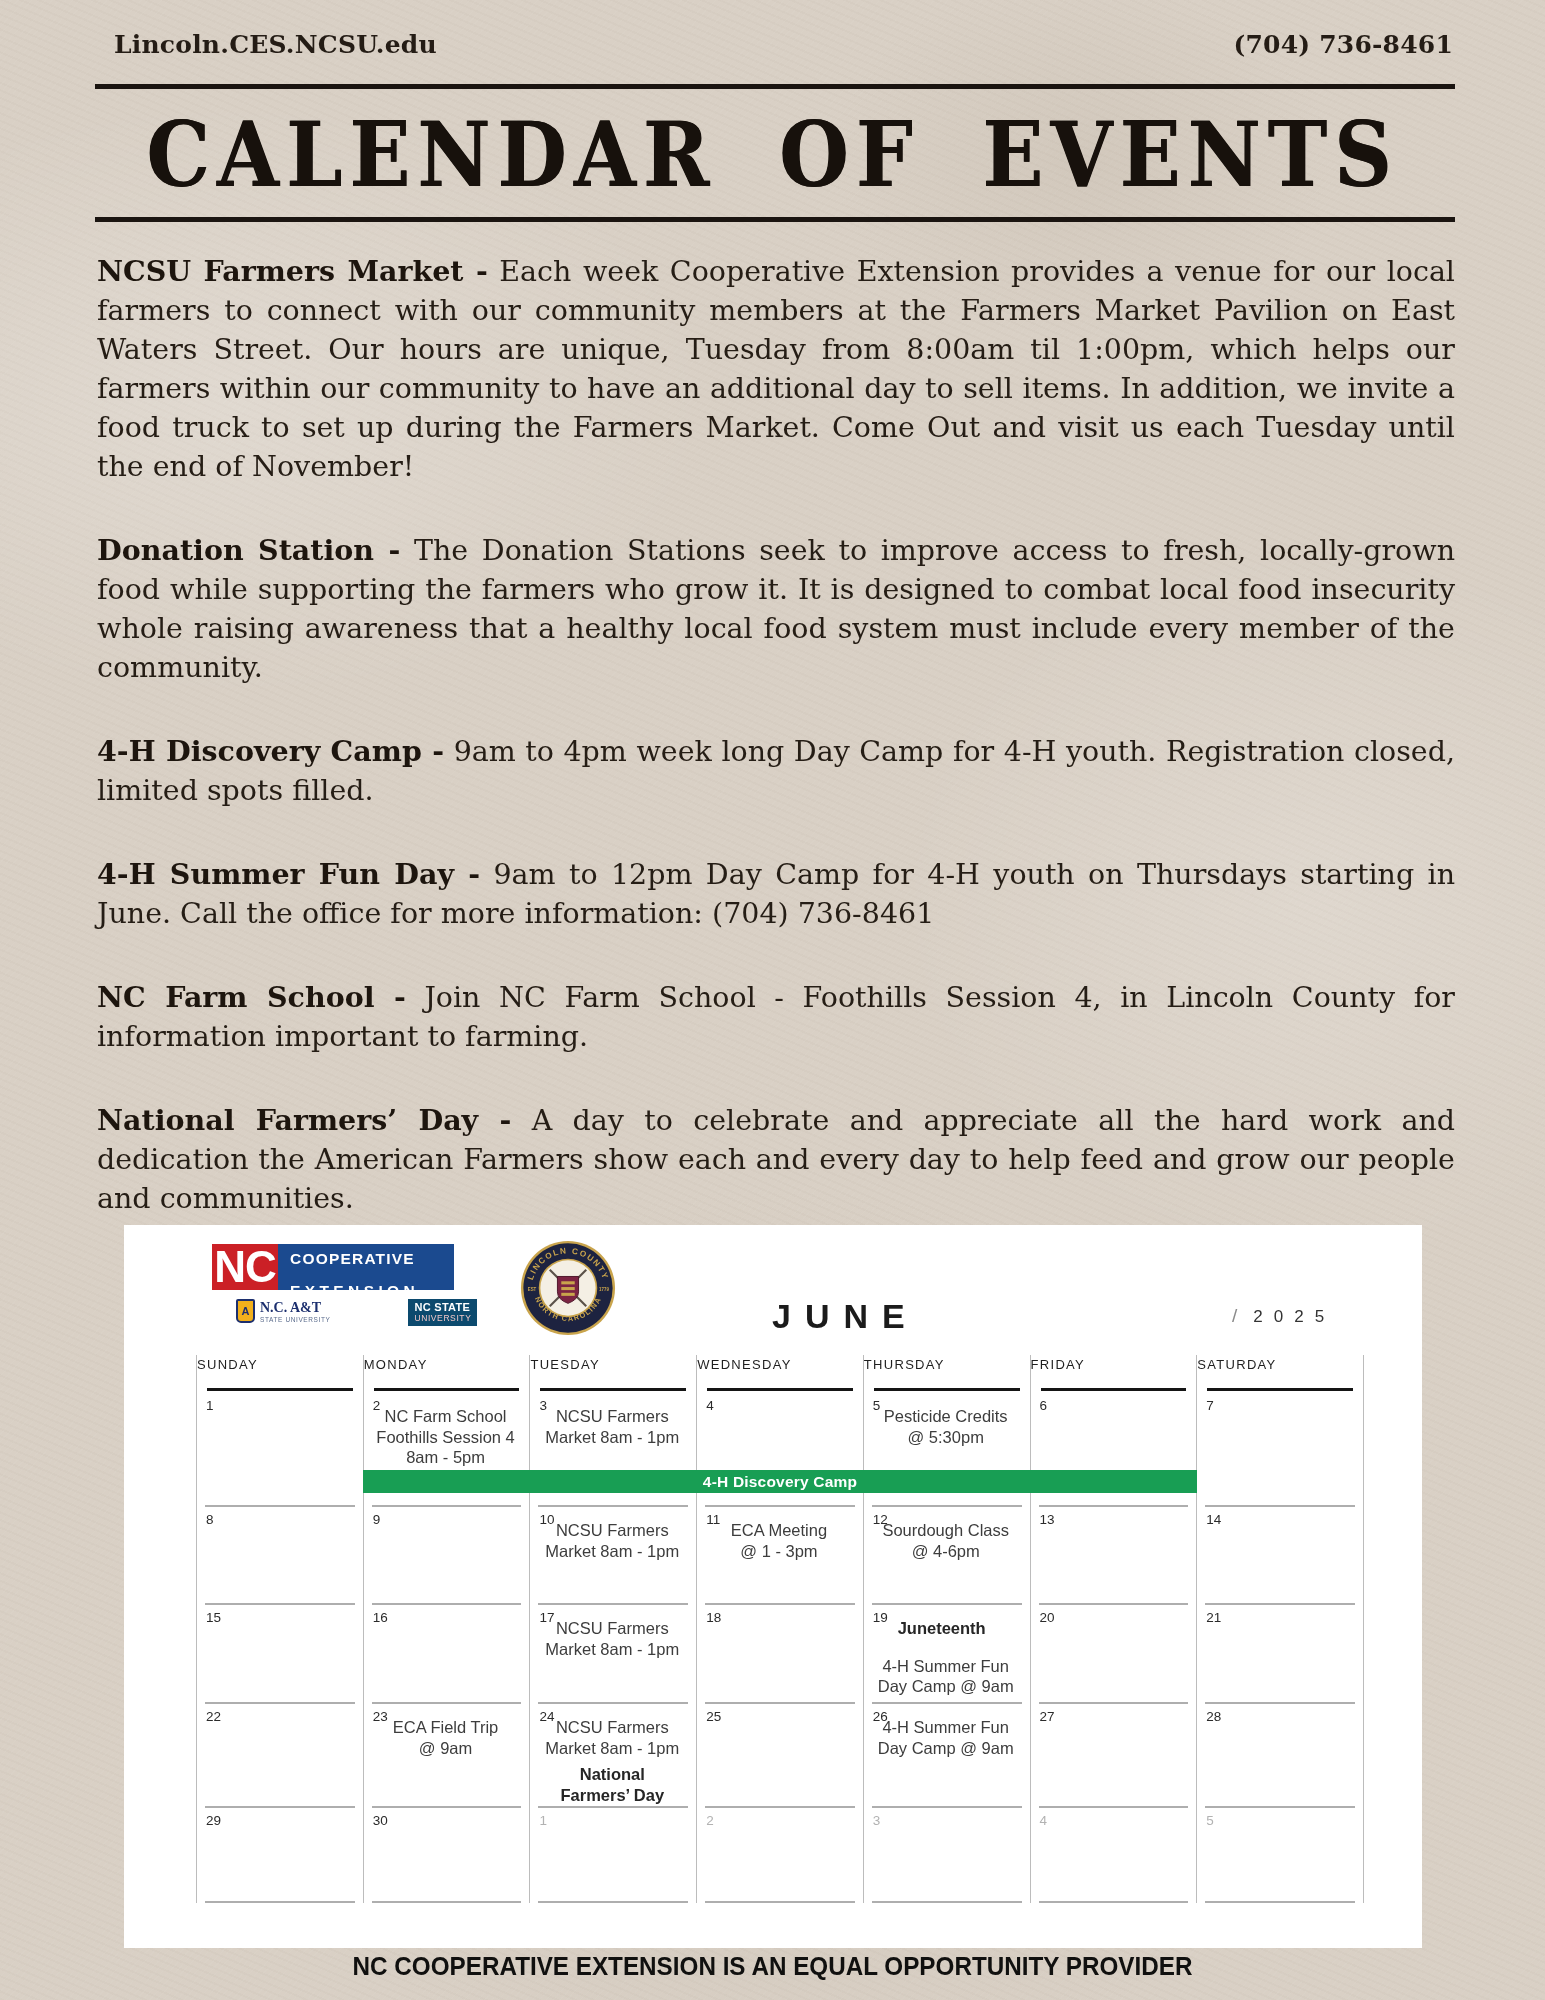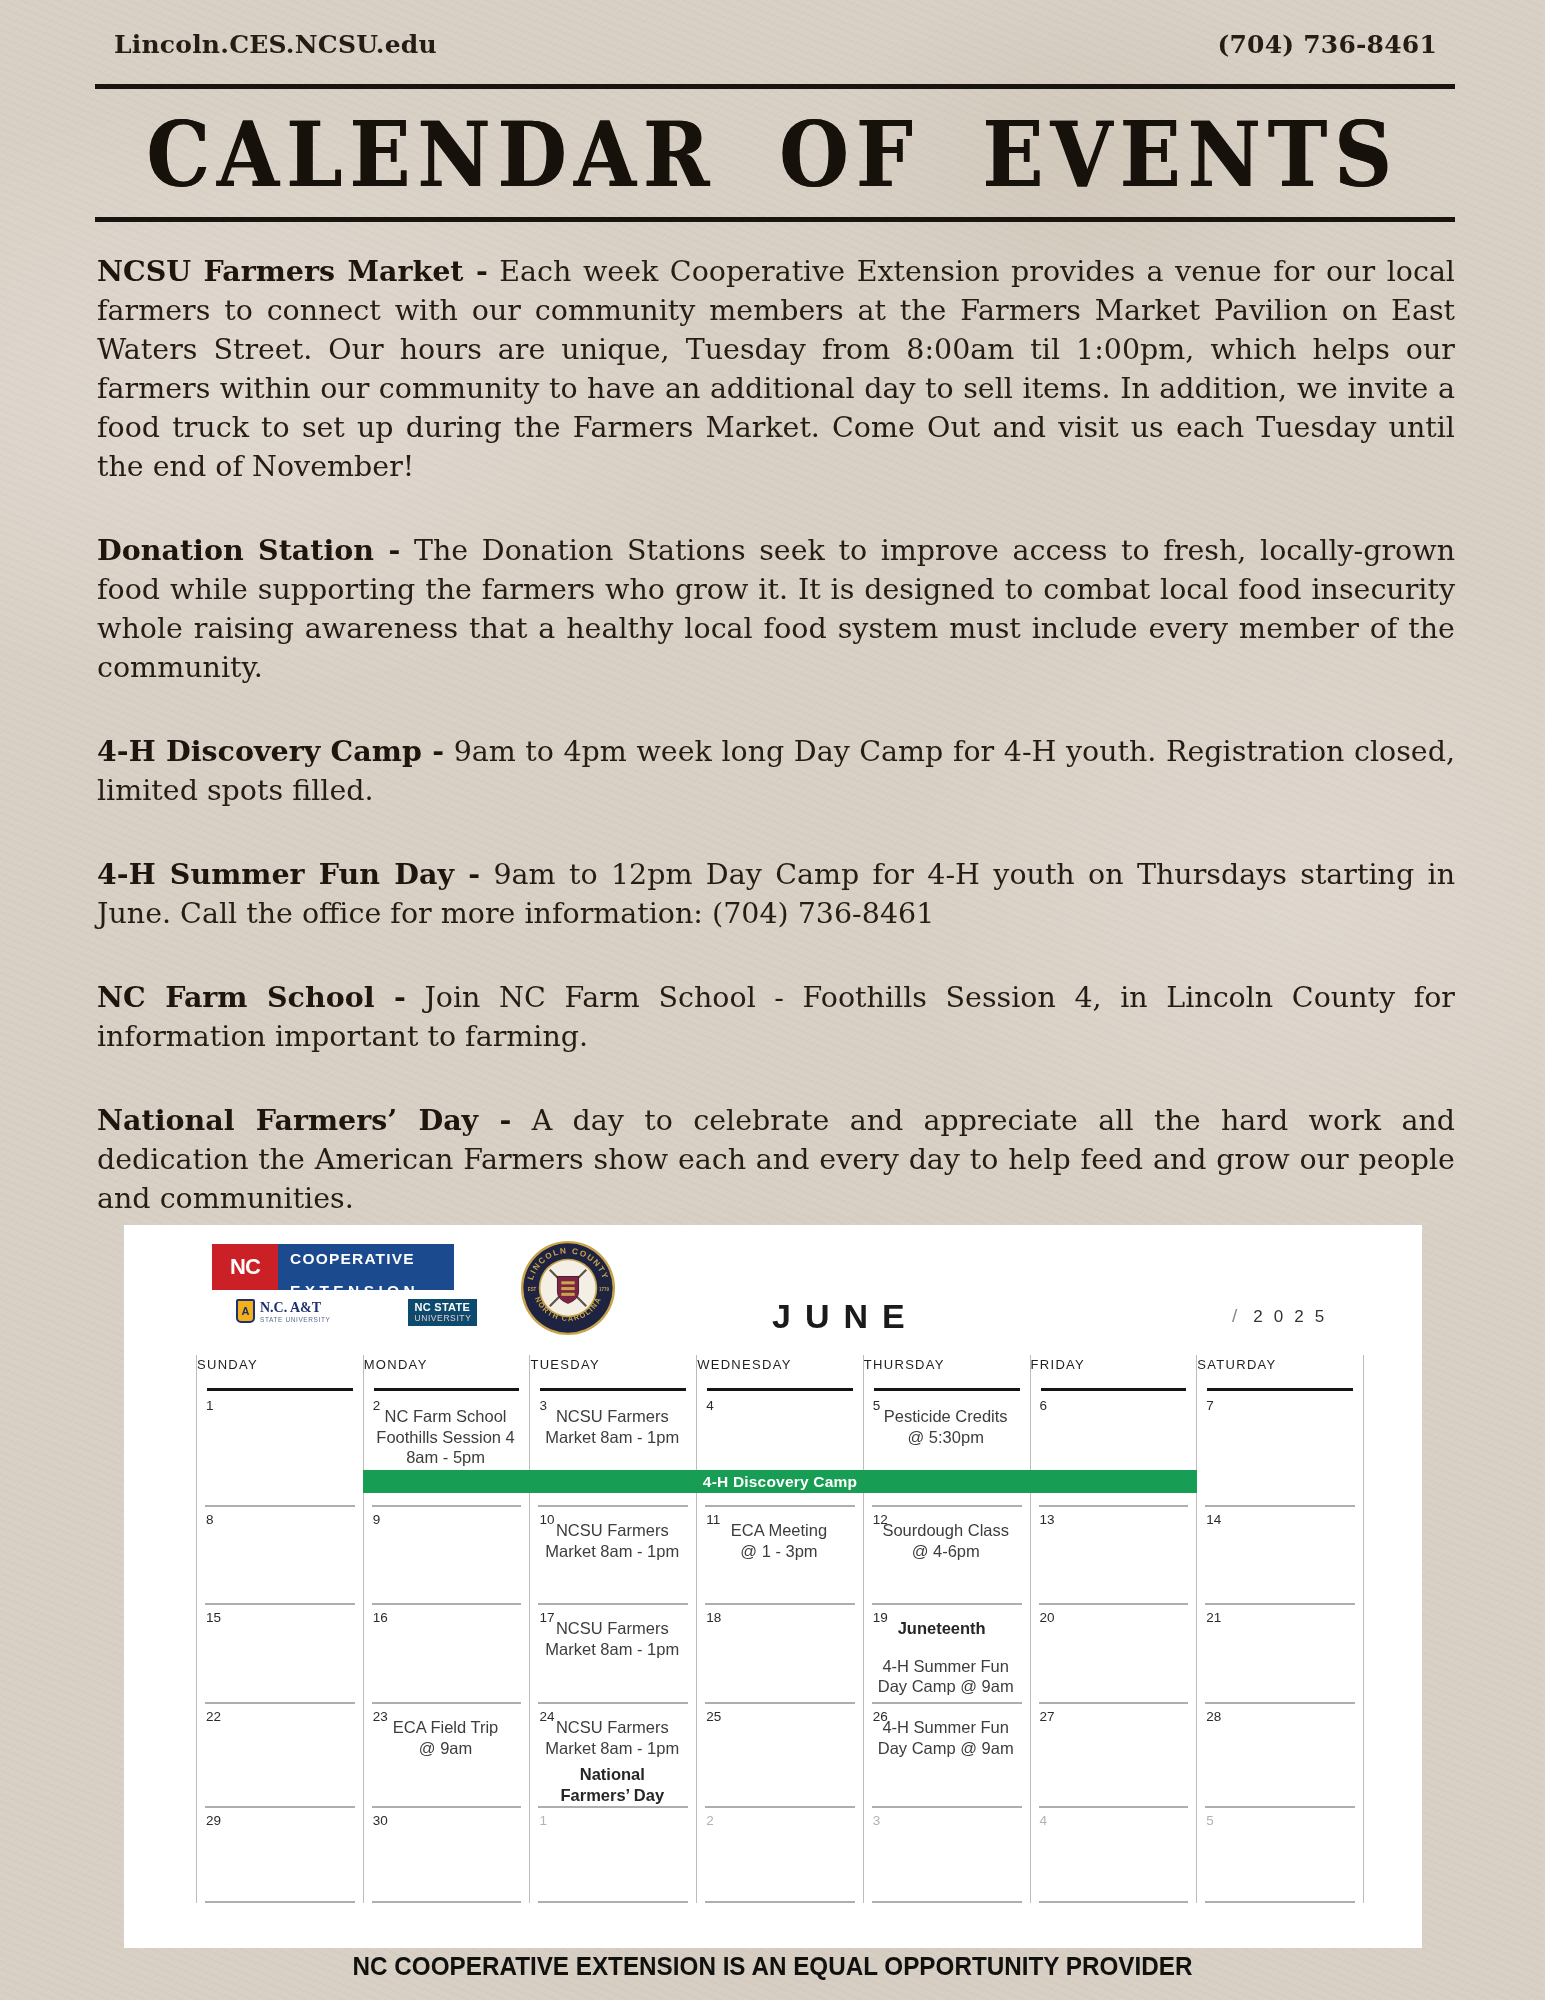--- a/index.html
+++ b/index.html
@@ -9,39 +9,39 @@
     background-image:
       radial-gradient(ellipse 800px 500px at 15% 20%, rgba(255,255,255,0.20), transparent 60%),
       radial-gradient(ellipse 700px 600px at 85% 45%, rgba(255,255,255,0.16), transparent 60%),
       radial-gradient(ellipse 900px 700px at 50% 82%, rgba(173,160,142,0.20), transparent 65%),
       radial-gradient(ellipse 420px 300px at 70% 8%, rgba(171,158,140,0.16), transparent 60%),
       repeating-linear-gradient(23deg, rgba(120,105,85,0.03) 0 2px, transparent 2px 7px),
       repeating-linear-gradient(-47deg, rgba(255,255,255,0.035) 0 1px, transparent 1px 5px);
     font-family:"DejaVu Serif", serif;color:#241c15;
   }
   
-  .topbar{position:absolute;top:30px;left:114px;right:108px;display:flex;justify-content:space-between;
+  .topbar{position:absolute;top:30px;left:114px;right:92px;display:flex;justify-content:space-between;
           font-size:25px;font-weight:700;letter-spacing:.2px;gap:15px;}
   .rule{position:absolute;left:95px;right:90px;height:5px;background:#1a1410;}
   .rule1{top:84px}
   .rule2{top:217px}
   .doc-title{position:absolute;top:102px;left:0;right:0;text-align:center;
              font-size:80px;font-weight:700;letter-spacing:7px;word-spacing:28px;
              transform:scaleY(1.12);transform-origin:top center;color:#17110c;
              text-shadow:0.5px 0 0 #17110c;}
   
   .copy{position:absolute;top:252px;left:97px;width:1358px;}
   .copy p{margin:0 0 45px 0;font-size:28.5px;line-height:39px;text-align:justify;color:#251d15;}
   .copy p b{font-weight:700;color:#1d150e;}
   
   .panel{position:absolute;left:124px;top:1225px;width:1298px;height:723px;background:#ffffff;}
   
   .nce{position:absolute;left:88px;top:19px;display:flex;height:46px;}
   .nce .red{width:66px;background:#cb2026;color:#fff;display:flex;align-items:center;justify-content:center;
-            font-family:"Liberation Sans",sans-serif;font-weight:800;font-size:22px;letter-spacing:-1px;}
+            font-family:"Liberation Sans",sans-serif;font-weight:800;font-size:44px;letter-spacing:-1px;}
   .nce .blue{width:176px;background:#1b4a8f;color:#fff;padding:6px 0 0 12px;box-sizing:border-box;
              font-family:"Liberation Sans",sans-serif;font-weight:700;}
   .nce .blue .l1{font-size:15.5px;letter-spacing:1.2px;}
   .nce .blue .l2{font-size:15.5px;letter-spacing:4.4px;margin-top:14px;}
   .sublogos{position:absolute;left:112px;top:74px;display:flex;align-items:flex-start;gap:78px;}
   .aandt{display:flex;gap:5px;align-items:center;}
   .aandt .shield{width:15px;height:20px;background:#f2b01c;border:2px solid #1c2f6e;border-radius:2px 2px 5px 5px;
                  color:#1c2f6e;font-family:"Liberation Sans",sans-serif;font-size:11px;font-weight:800;
                  display:flex;align-items:center;justify-content:center;}
   .aandt .t1{color:#1c2f6e;font-family:"Liberation Serif",serif;font-weight:700;font-size:14px;}

